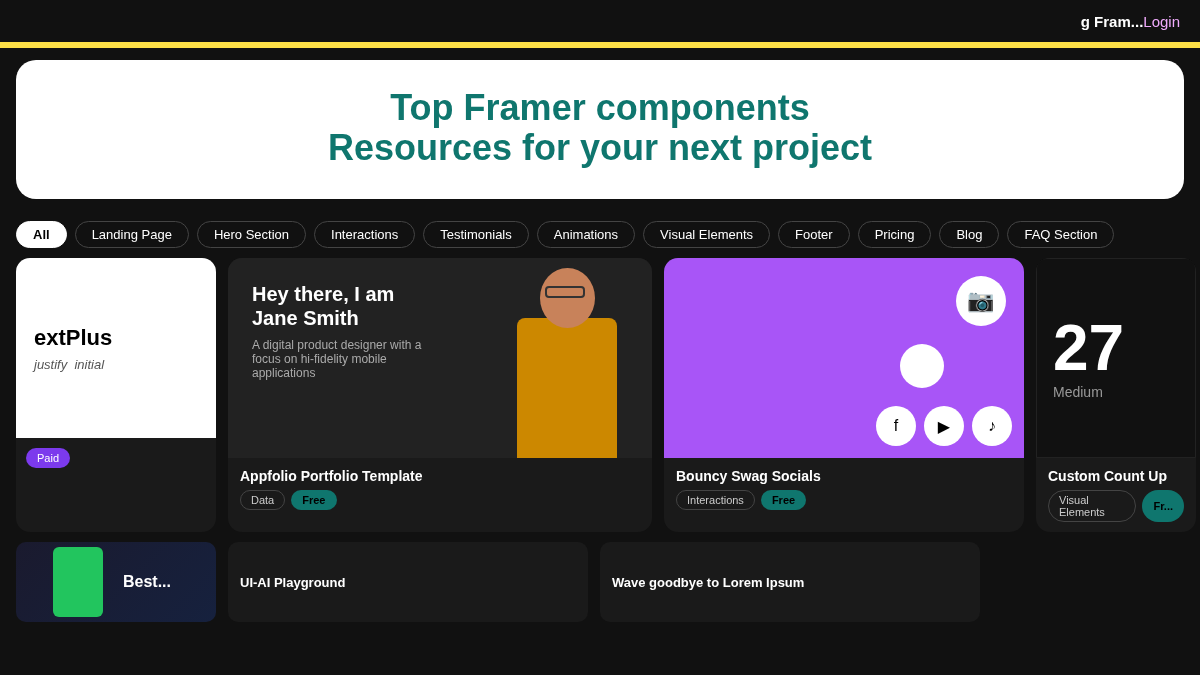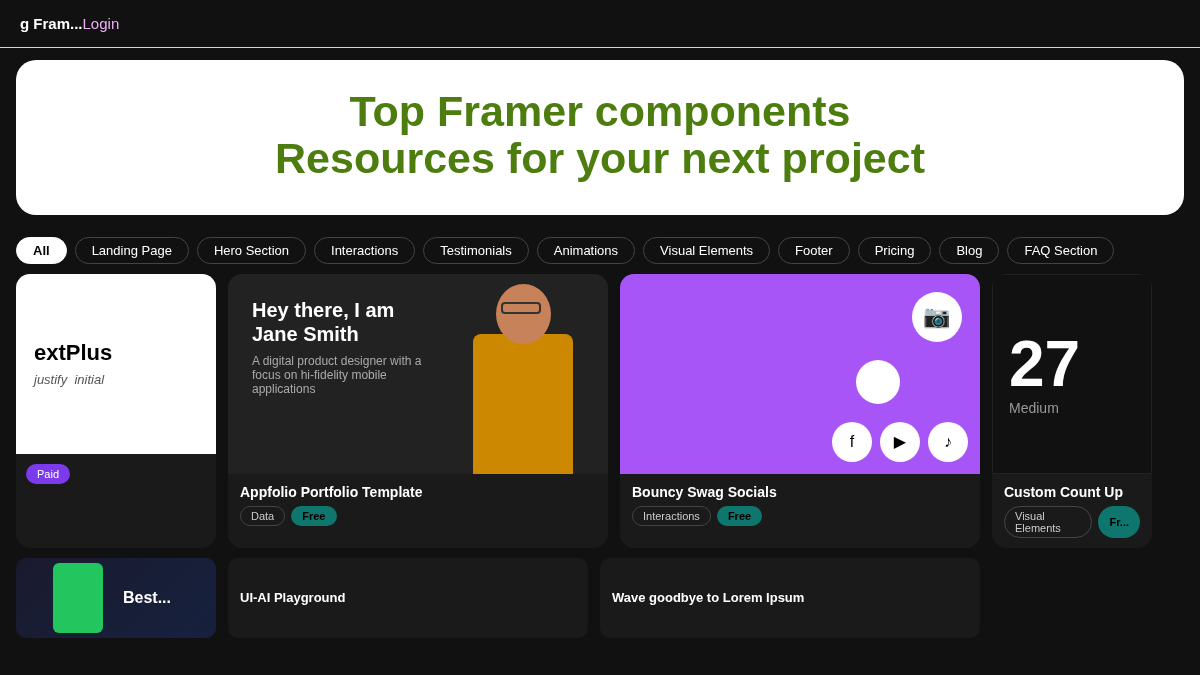--- a/index.html
+++ b/index.html
@@ -10,23 +10,23 @@
       overflow: hidden;
       width: 1200px;
       height: 675px;
     }
 
     
     .top-nav {
       background: #111;
       display: flex;
       align-items: center;
-      justify-content: flex-start;
+      justify-content: flex-end;
       padding: 10px 20px;
-      border-bottom: 1px solid #fde047;
+      border-bottom: 6px solid #fde047;
       height: 48px;
     }
     .nav-logo {
       color: #fff;
       font-size: 15px;
       font-weight: 600;
     }
     .nav-login {
       color: #f0abfc;
       font-size: 15px;
@@ -35,23 +35,23 @@
 
     
     .hero-banner {
       background: #fff;
       border-radius: 20px;
       margin: 12px 16px;
       padding: 28px 40px 32px;
       text-align: center;
     }
     .hero-title {
-      font-size: 43px;
+      font-size: 36px;
       font-weight: 900;
-      color: #4d7c0f;
+      color: #0f766e;
       line-height: 1.1;
     }
 
     
     .filter-bar {
       display: flex;
       align-items: center;
       gap: 8px;
       padding: 10px 16px;
       overflow: hidden;
@@ -138,21 +138,21 @@
       border-color: transparent;
       font-weight: 600;
     }
     .tag-badge.data {
       border-color: #444;
       color: #ccc;
     }
 
     
     .card-2 {
-      width: 380px;
+      width: 424px;
     }
     .card-2 .card-thumb {
       background: #222;
       height: 200px;
       position: relative;
       overflow: hidden;
       display: flex;
       align-items: flex-start;
       padding: 24px;
     }

